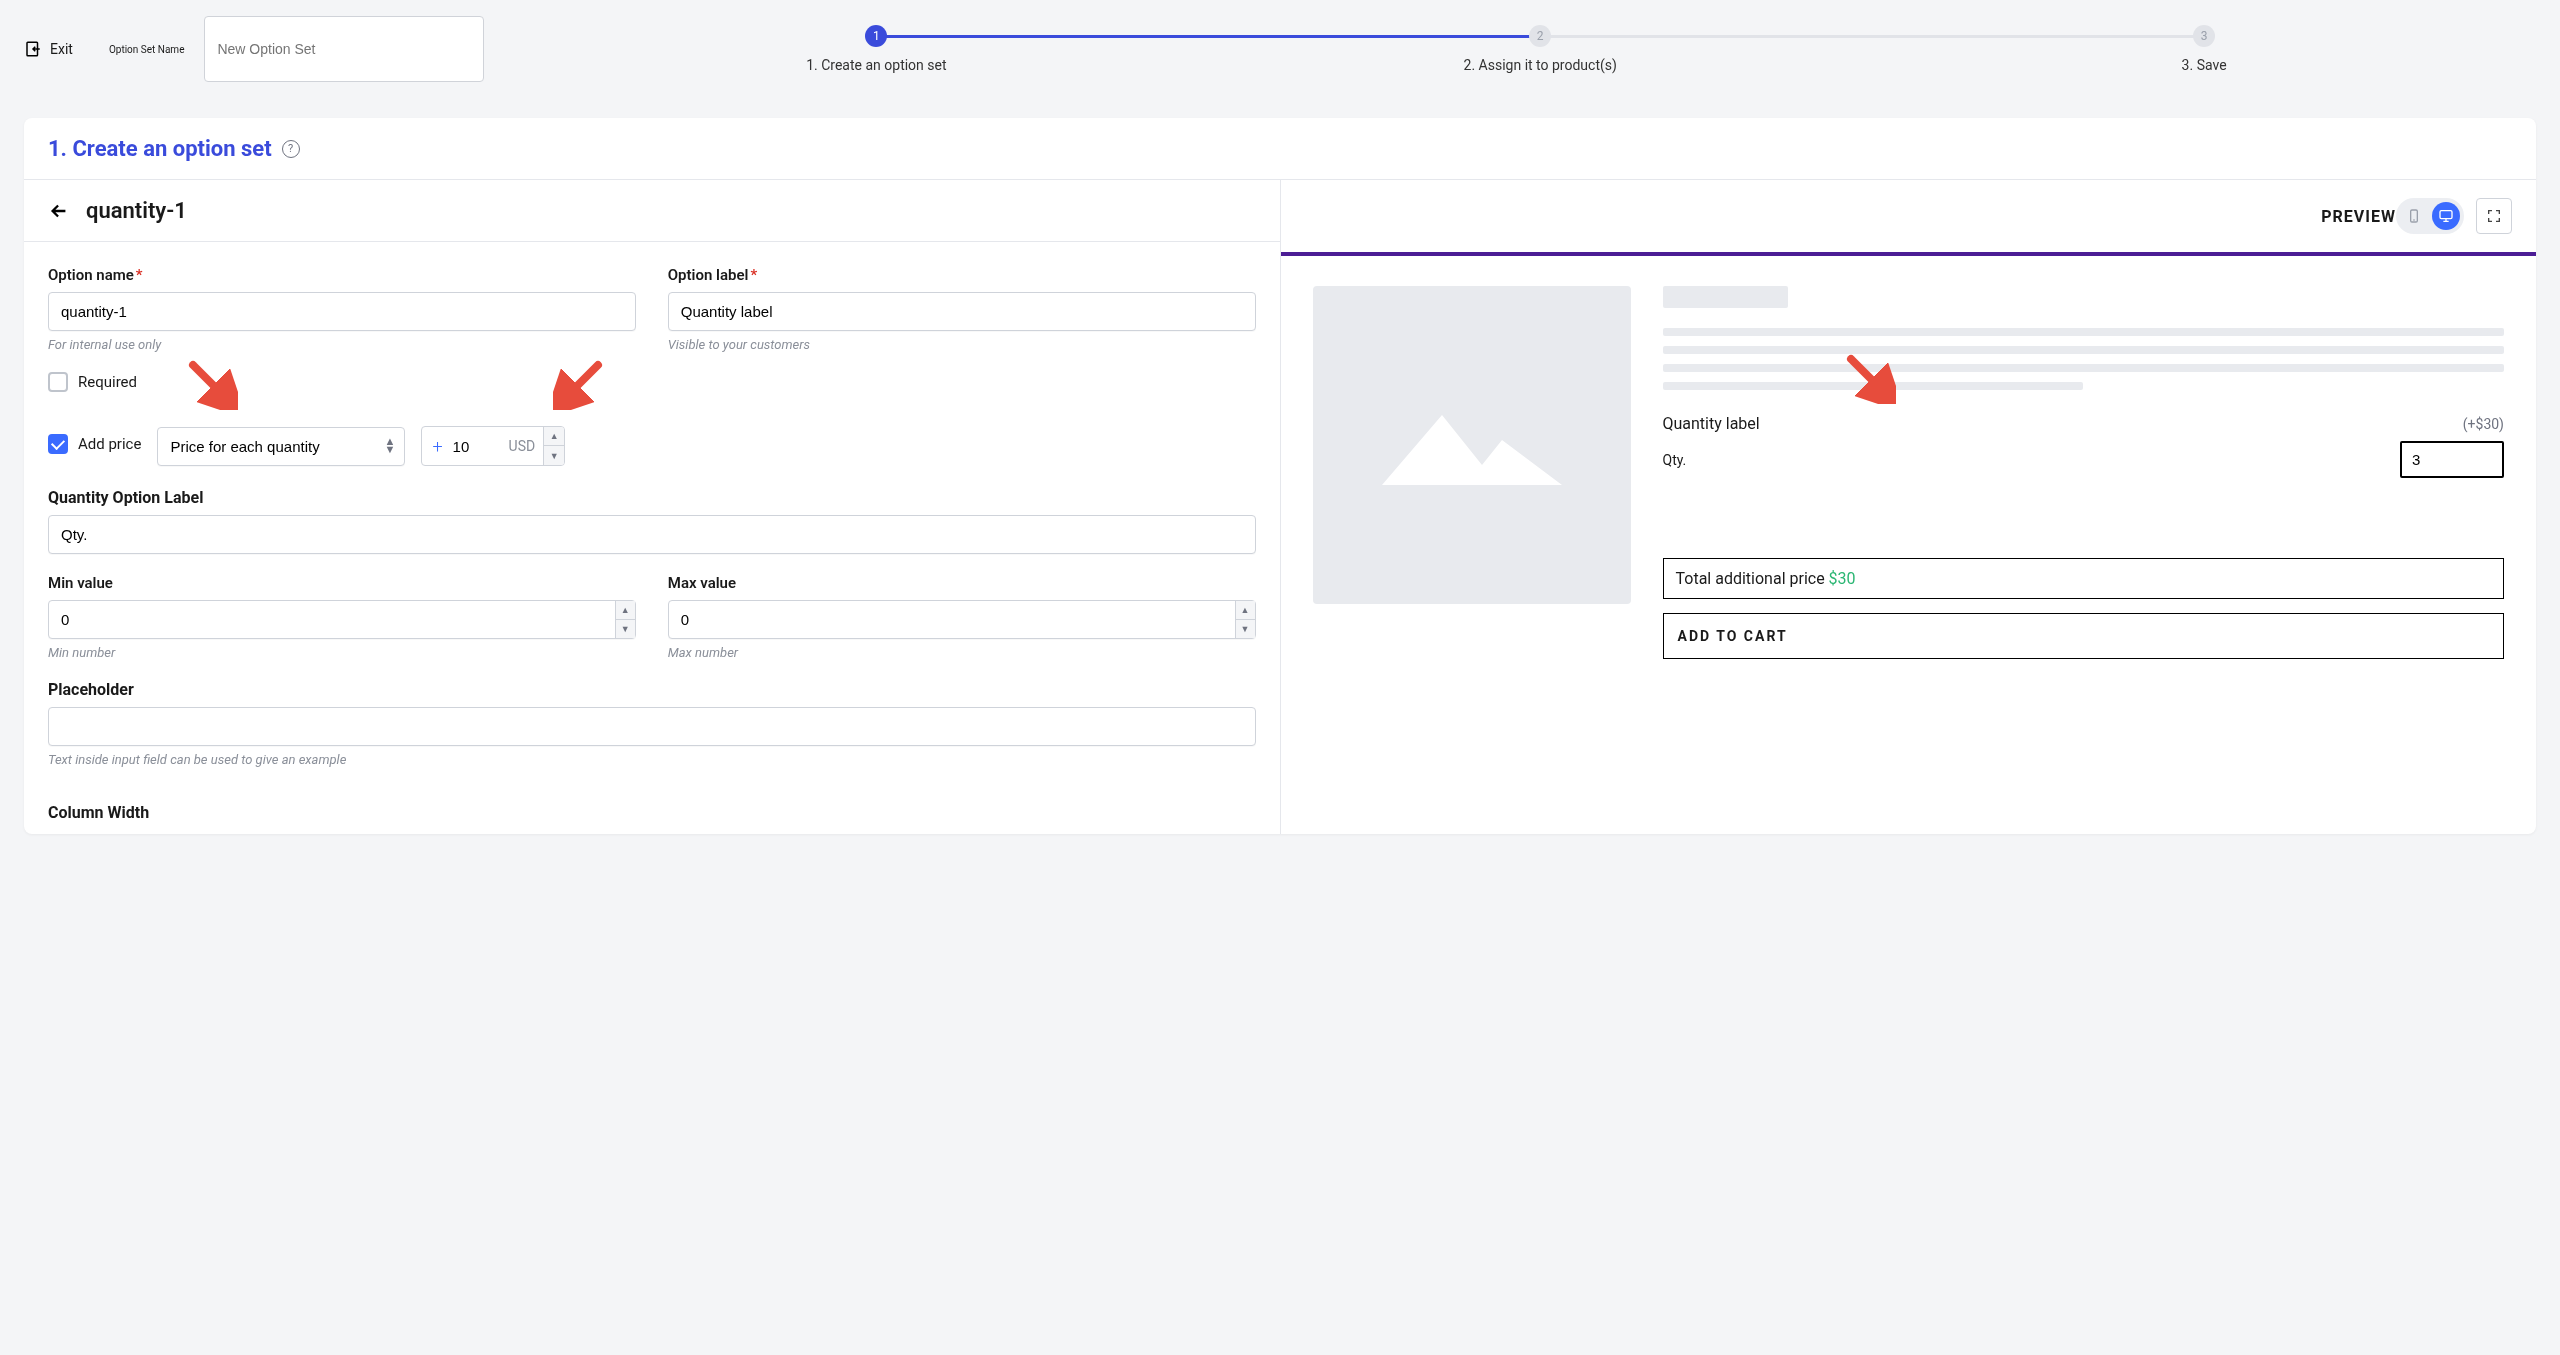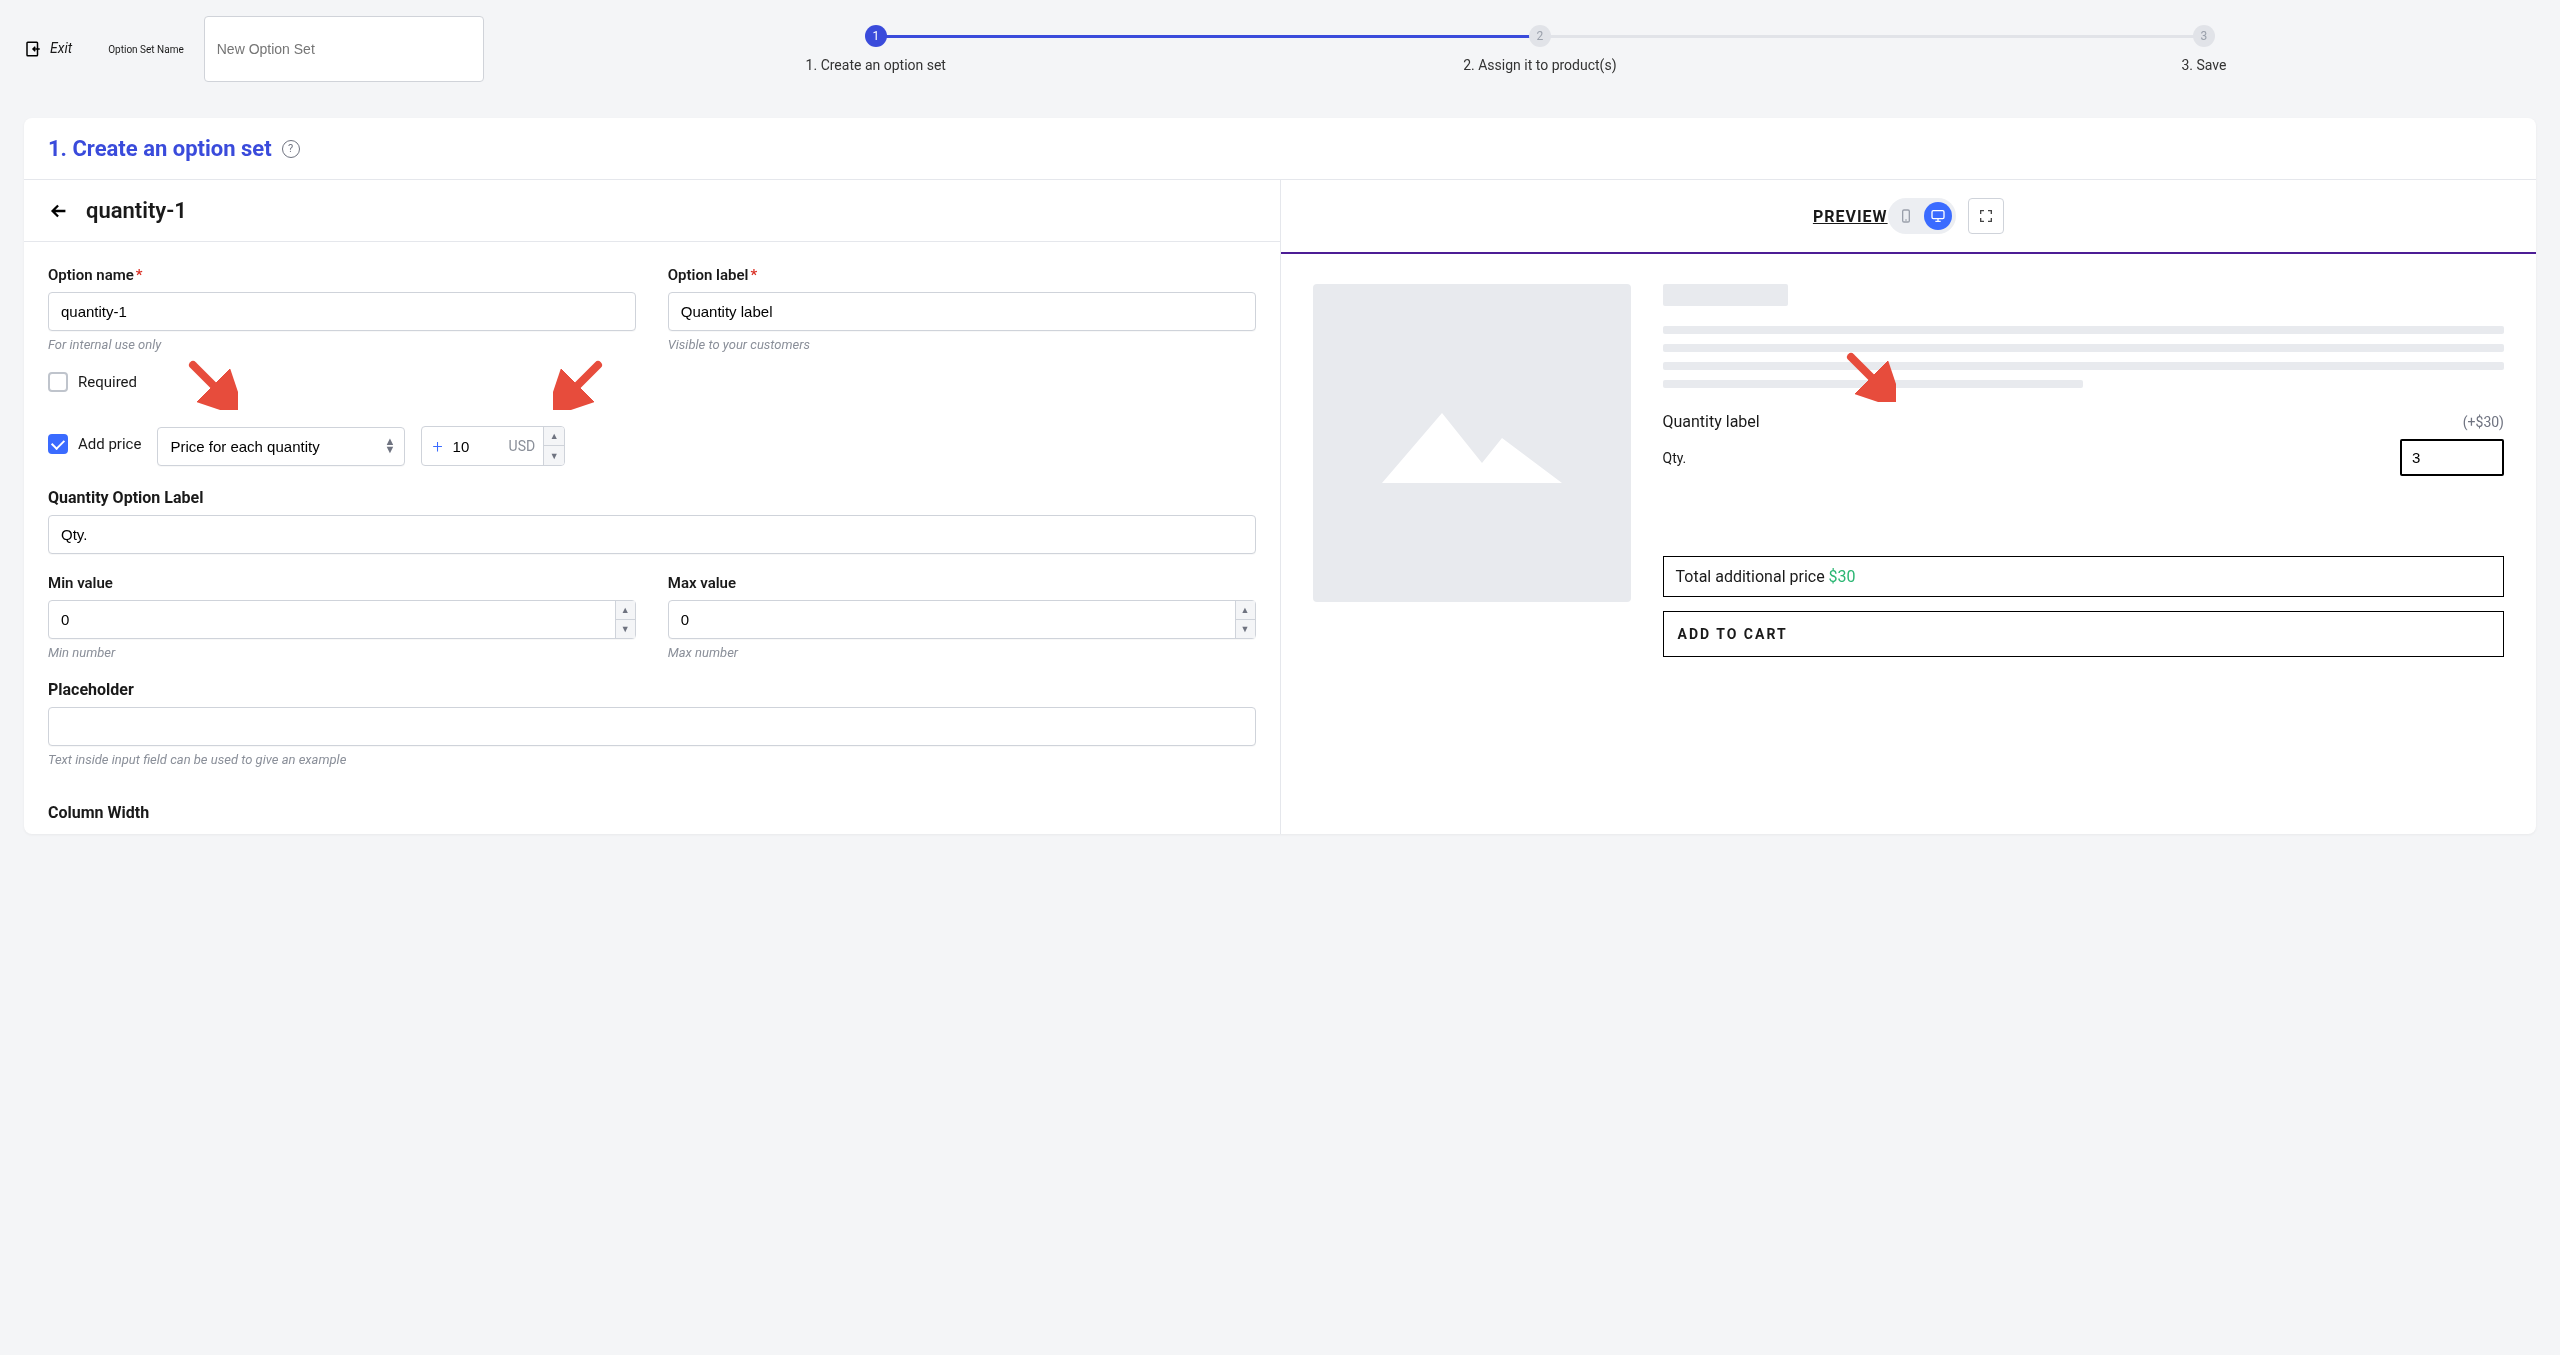--- a/index.html
+++ b/index.html
@@ -12,24 +12,23 @@
 
 
 .topbar {
   display: flex;
   align-items: center;
   padding: 16px 24px;
   gap: 20px;
 }
 .exit-group {
   display: flex;
-  align-items: flex-start;
+  align-items: center;
   gap: 8px;
   cursor: pointer;
-  font-style: italic;
 }
 .exit-icon {
   width: 18px; height: 18px;
   display: inline-flex; align-items: center; justify-content: center;
 }
 .option-set-label {
   font-size: 10px;
   margin-left: 16px;
 }
 .option-set-input {
@@ -300,24 +299,23 @@
 .anno-arrow {
   position: absolute;
   width: 50px; height: 50px;
   pointer-events: none;
 }
 
 
 .preview-header {
   display: flex;
   align-items: center;
-  justify-content: center;
+  justify-content: flex-end;
   padding: 18px 24px;
-  border-bottom: 2px solid #4c1d95;
-  text-decoration: underline;
+  border-bottom: 4px solid #4c1d95;
 }
 .preview-title {
   font-size: 16px;
   font-weight: 700;
   letter-spacing: 1px;
 }
 .preview-controls {
   display: flex;
   align-items: center;
   gap: 12px;

